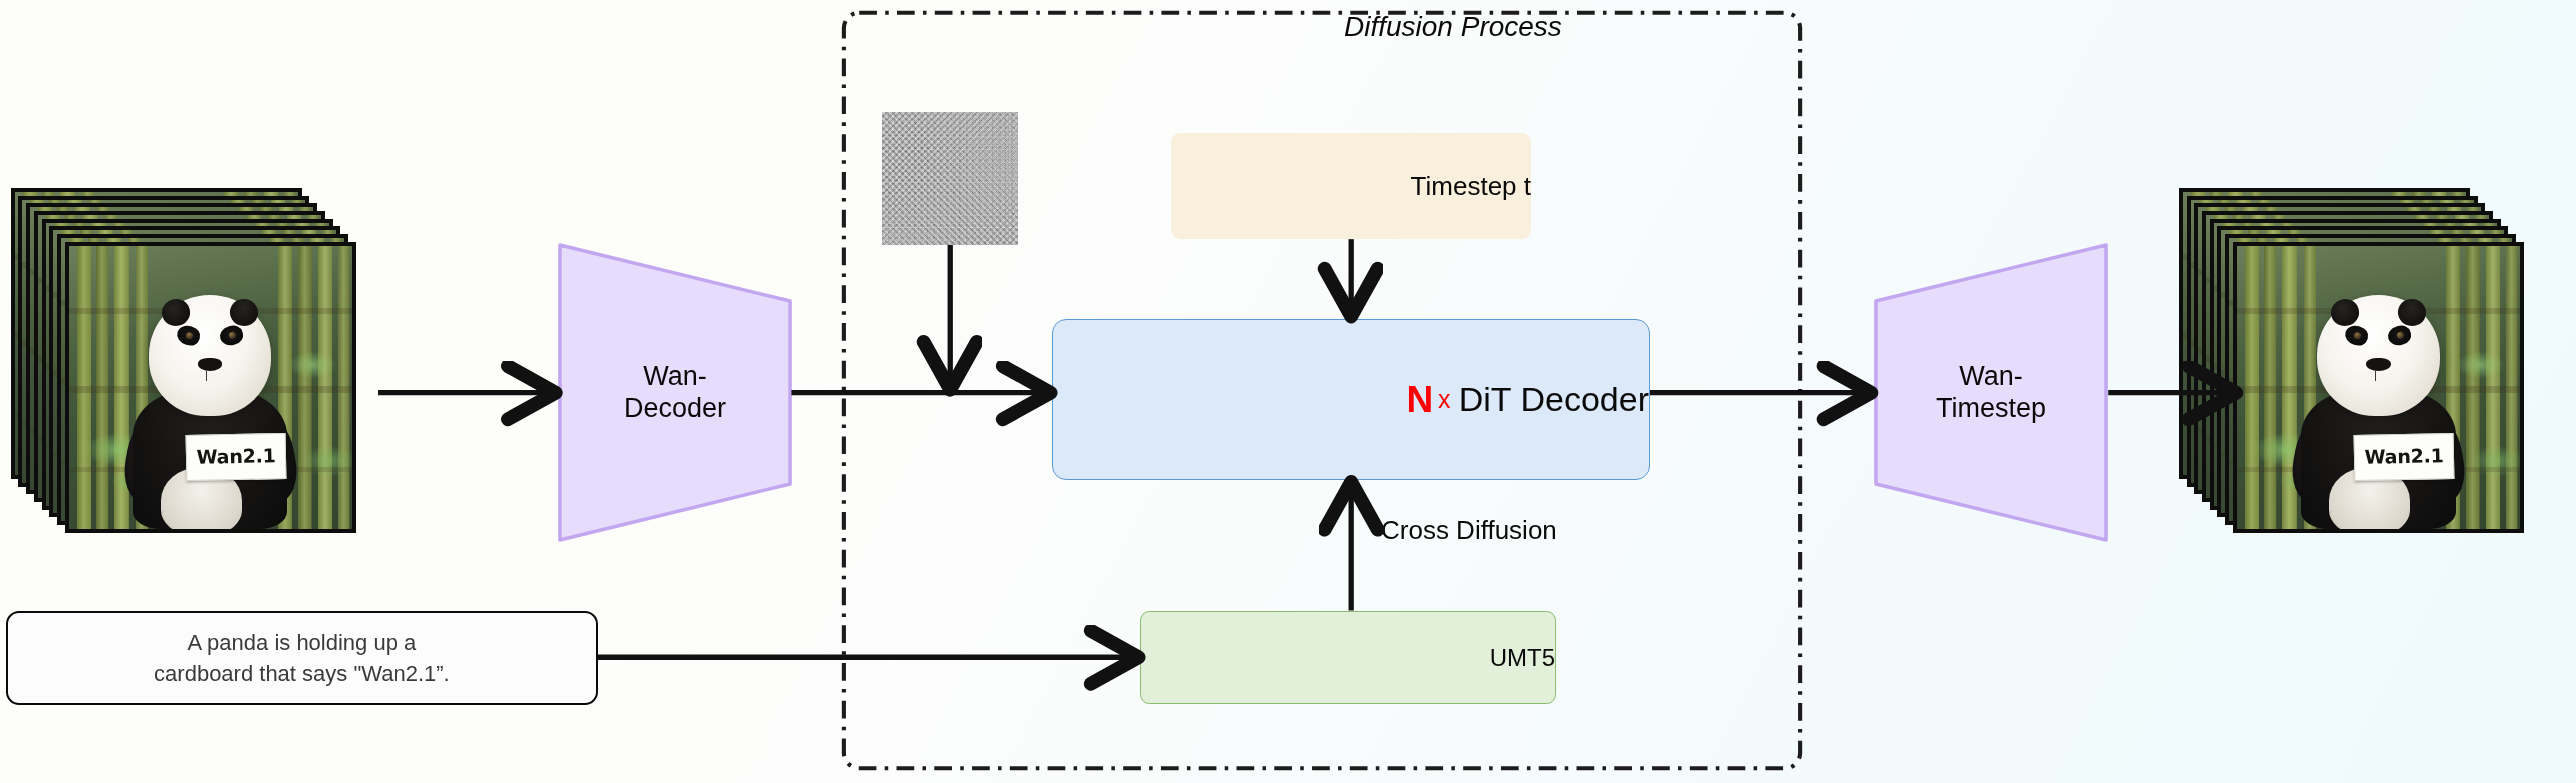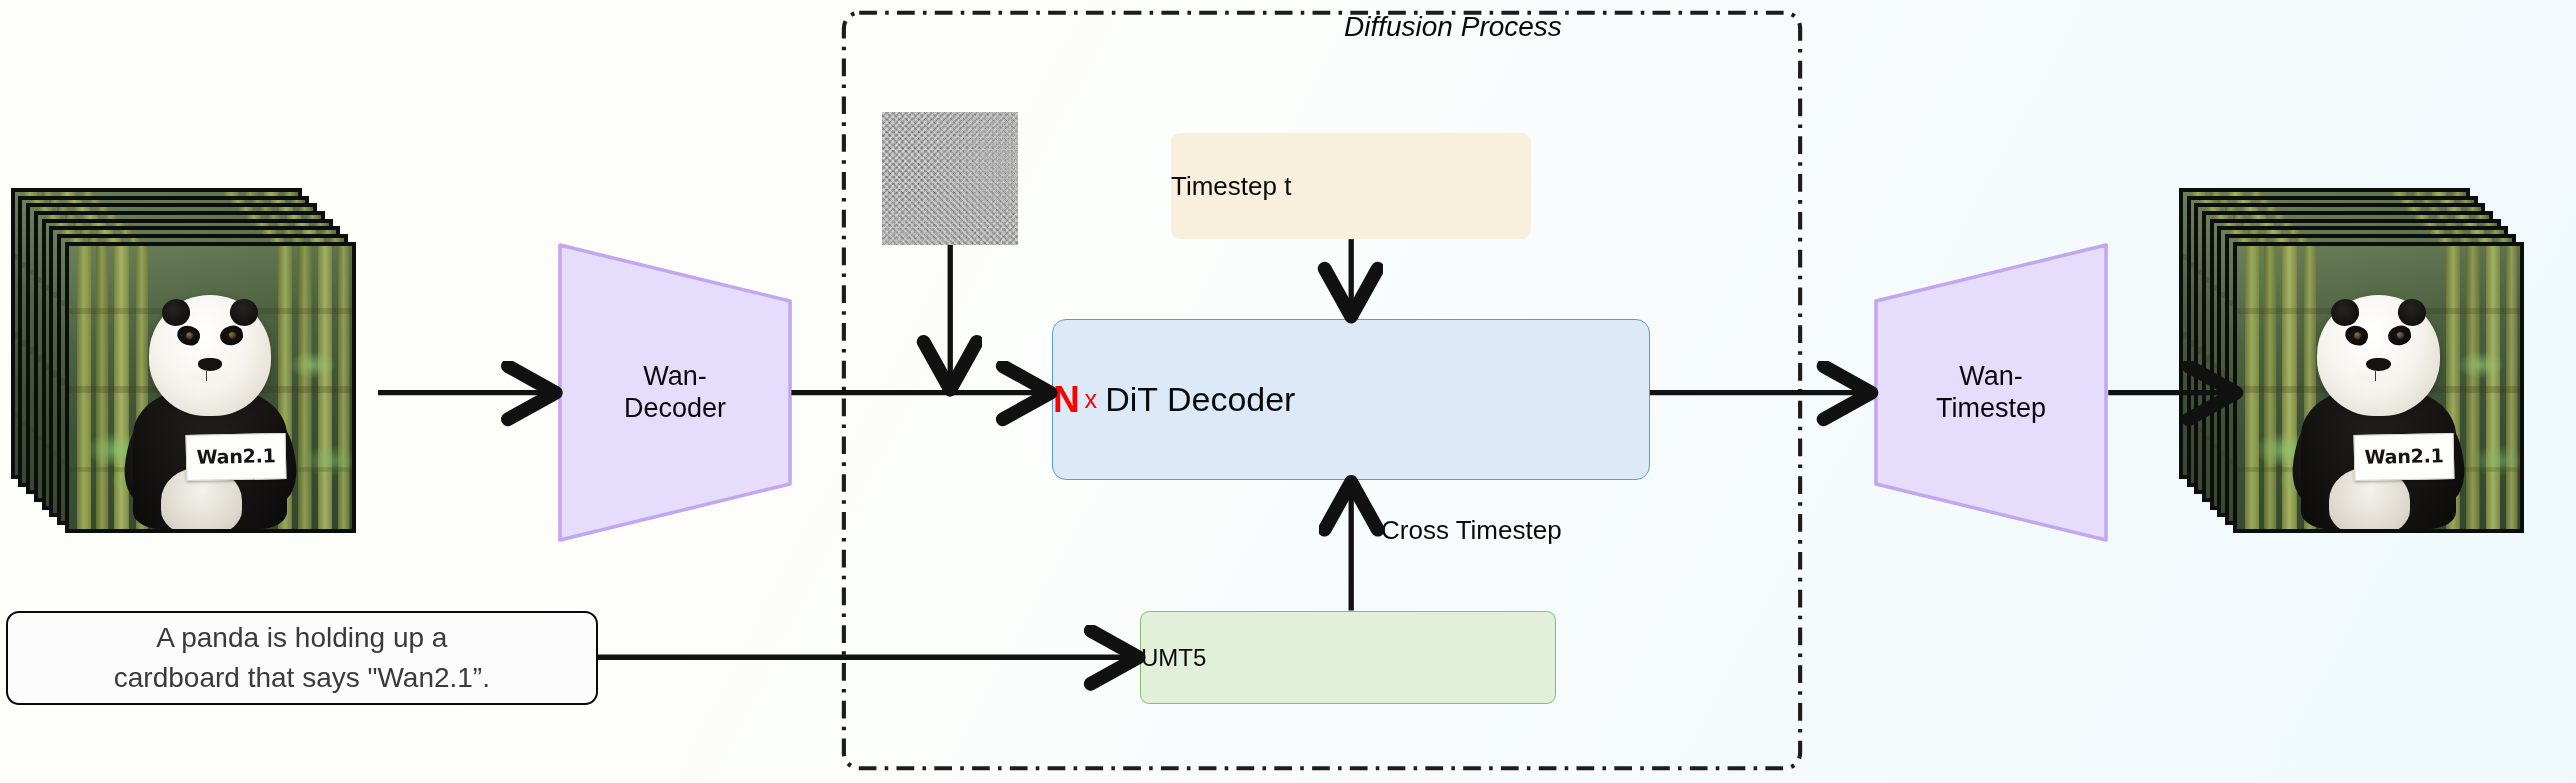--- a/index.html
+++ b/index.html
@@ -204,21 +204,21 @@
     pointer-events: none;
     text-align: center;
   }
 
   
   .box {
     position: absolute;
     box-sizing: border-box;
     display: flex;
     align-items: center;
-    justify-content: flex-start;
+    justify-content: flex-end;
     text-align: center;
   }
   .box-timestep {
     background: #f8efdc;
     border-radius: 9.4px;
     color: #0a0a0a;
     font-size: 26px;
   }
   .box-dit {
     background: #dce9f8;
@@ -243,21 +243,21 @@
     border: 1.8px solid #87bb6e;
     border-radius: 9.4px;
     font-size: 24px;
     color: #0a0a0a;
   }
   .box-prompt {
     background: #fcfcfc;
     border: 2.4px solid #0a0a0a;
     border-radius: 13px;
     color: #3a3a3a;
-    font-size: 28px;
+    font-size: 22px;
     line-height: 1.42;
     padding: 3.5px 8.3px;
   }
 
   
   .noise {
     position: absolute;
     background-color: #8c8c8c;
     background-image:
       repeating-conic-gradient(#6e6e6e 0% 25%, #a8a8a8 0% 50%),
@@ -389,21 +389,21 @@
   <div class="box box-dit" style="left:1052px; top:319px; width:598px; height:161px;">
     <span class="dit-n">N</span>
     <span class="dit-x">x</span>
     <span>DiT Decoder</span>
   </div>
 
   <div class="box box-umt5" style="left:1140px; top:611px; width:416px; height:93px;">
     <span>UMT5</span>
   </div>
 
-  <div class="edge-label" style="left:1381px; top:515px;">Cross Timestep</div>
+  <div class="edge-label" style="left:1381px; top:515px;">Cross Diffusion</div>
 
   <div class="box box-prompt" style="left:5.9px; top:611px; width:592px; height:94px; flex-direction:column; justify-content:center;">
     <span>A panda is holding up a</span>
     <span>cardboard that says "Wan2.1”.</span>
   </div>
 
   <div class="frame-stack" style="left:2179px; top:188px; width:366px; height:366px;">
     <div class="frame" style="left:0px;   top:0px;   width:291px; height:291px;">
         <div class="bamboo"></div>
         <div class="node-marks"></div>

